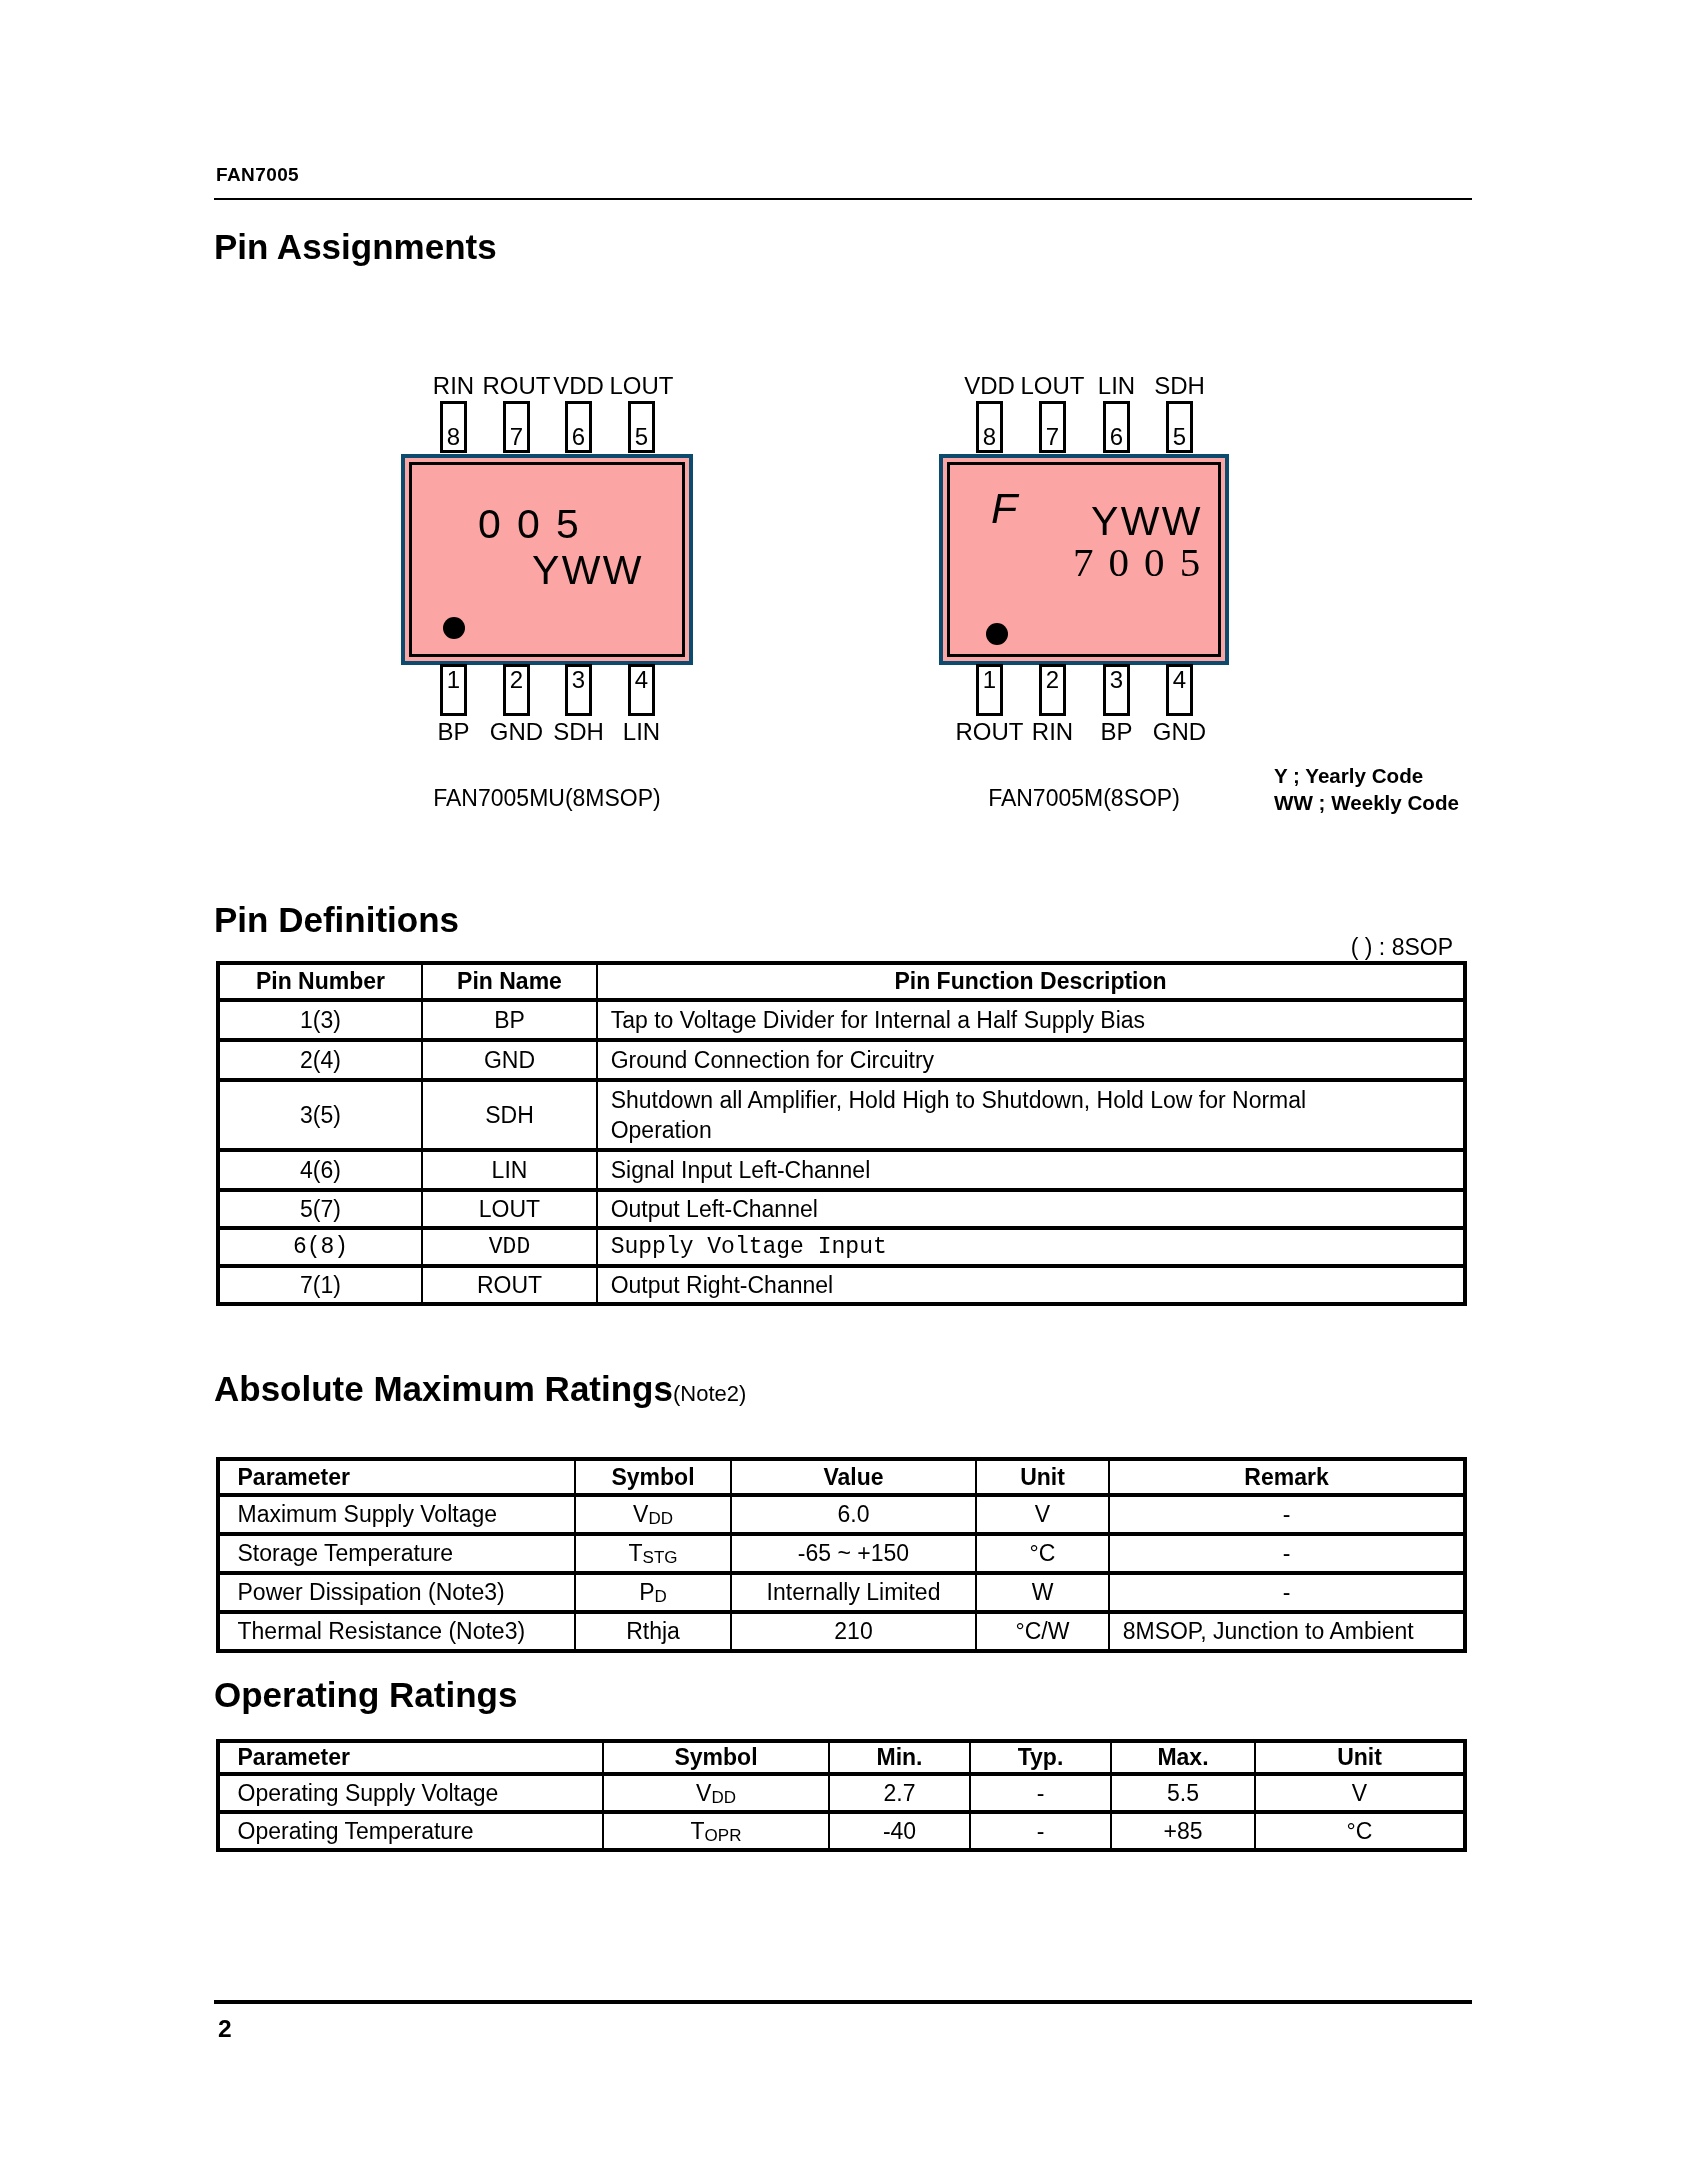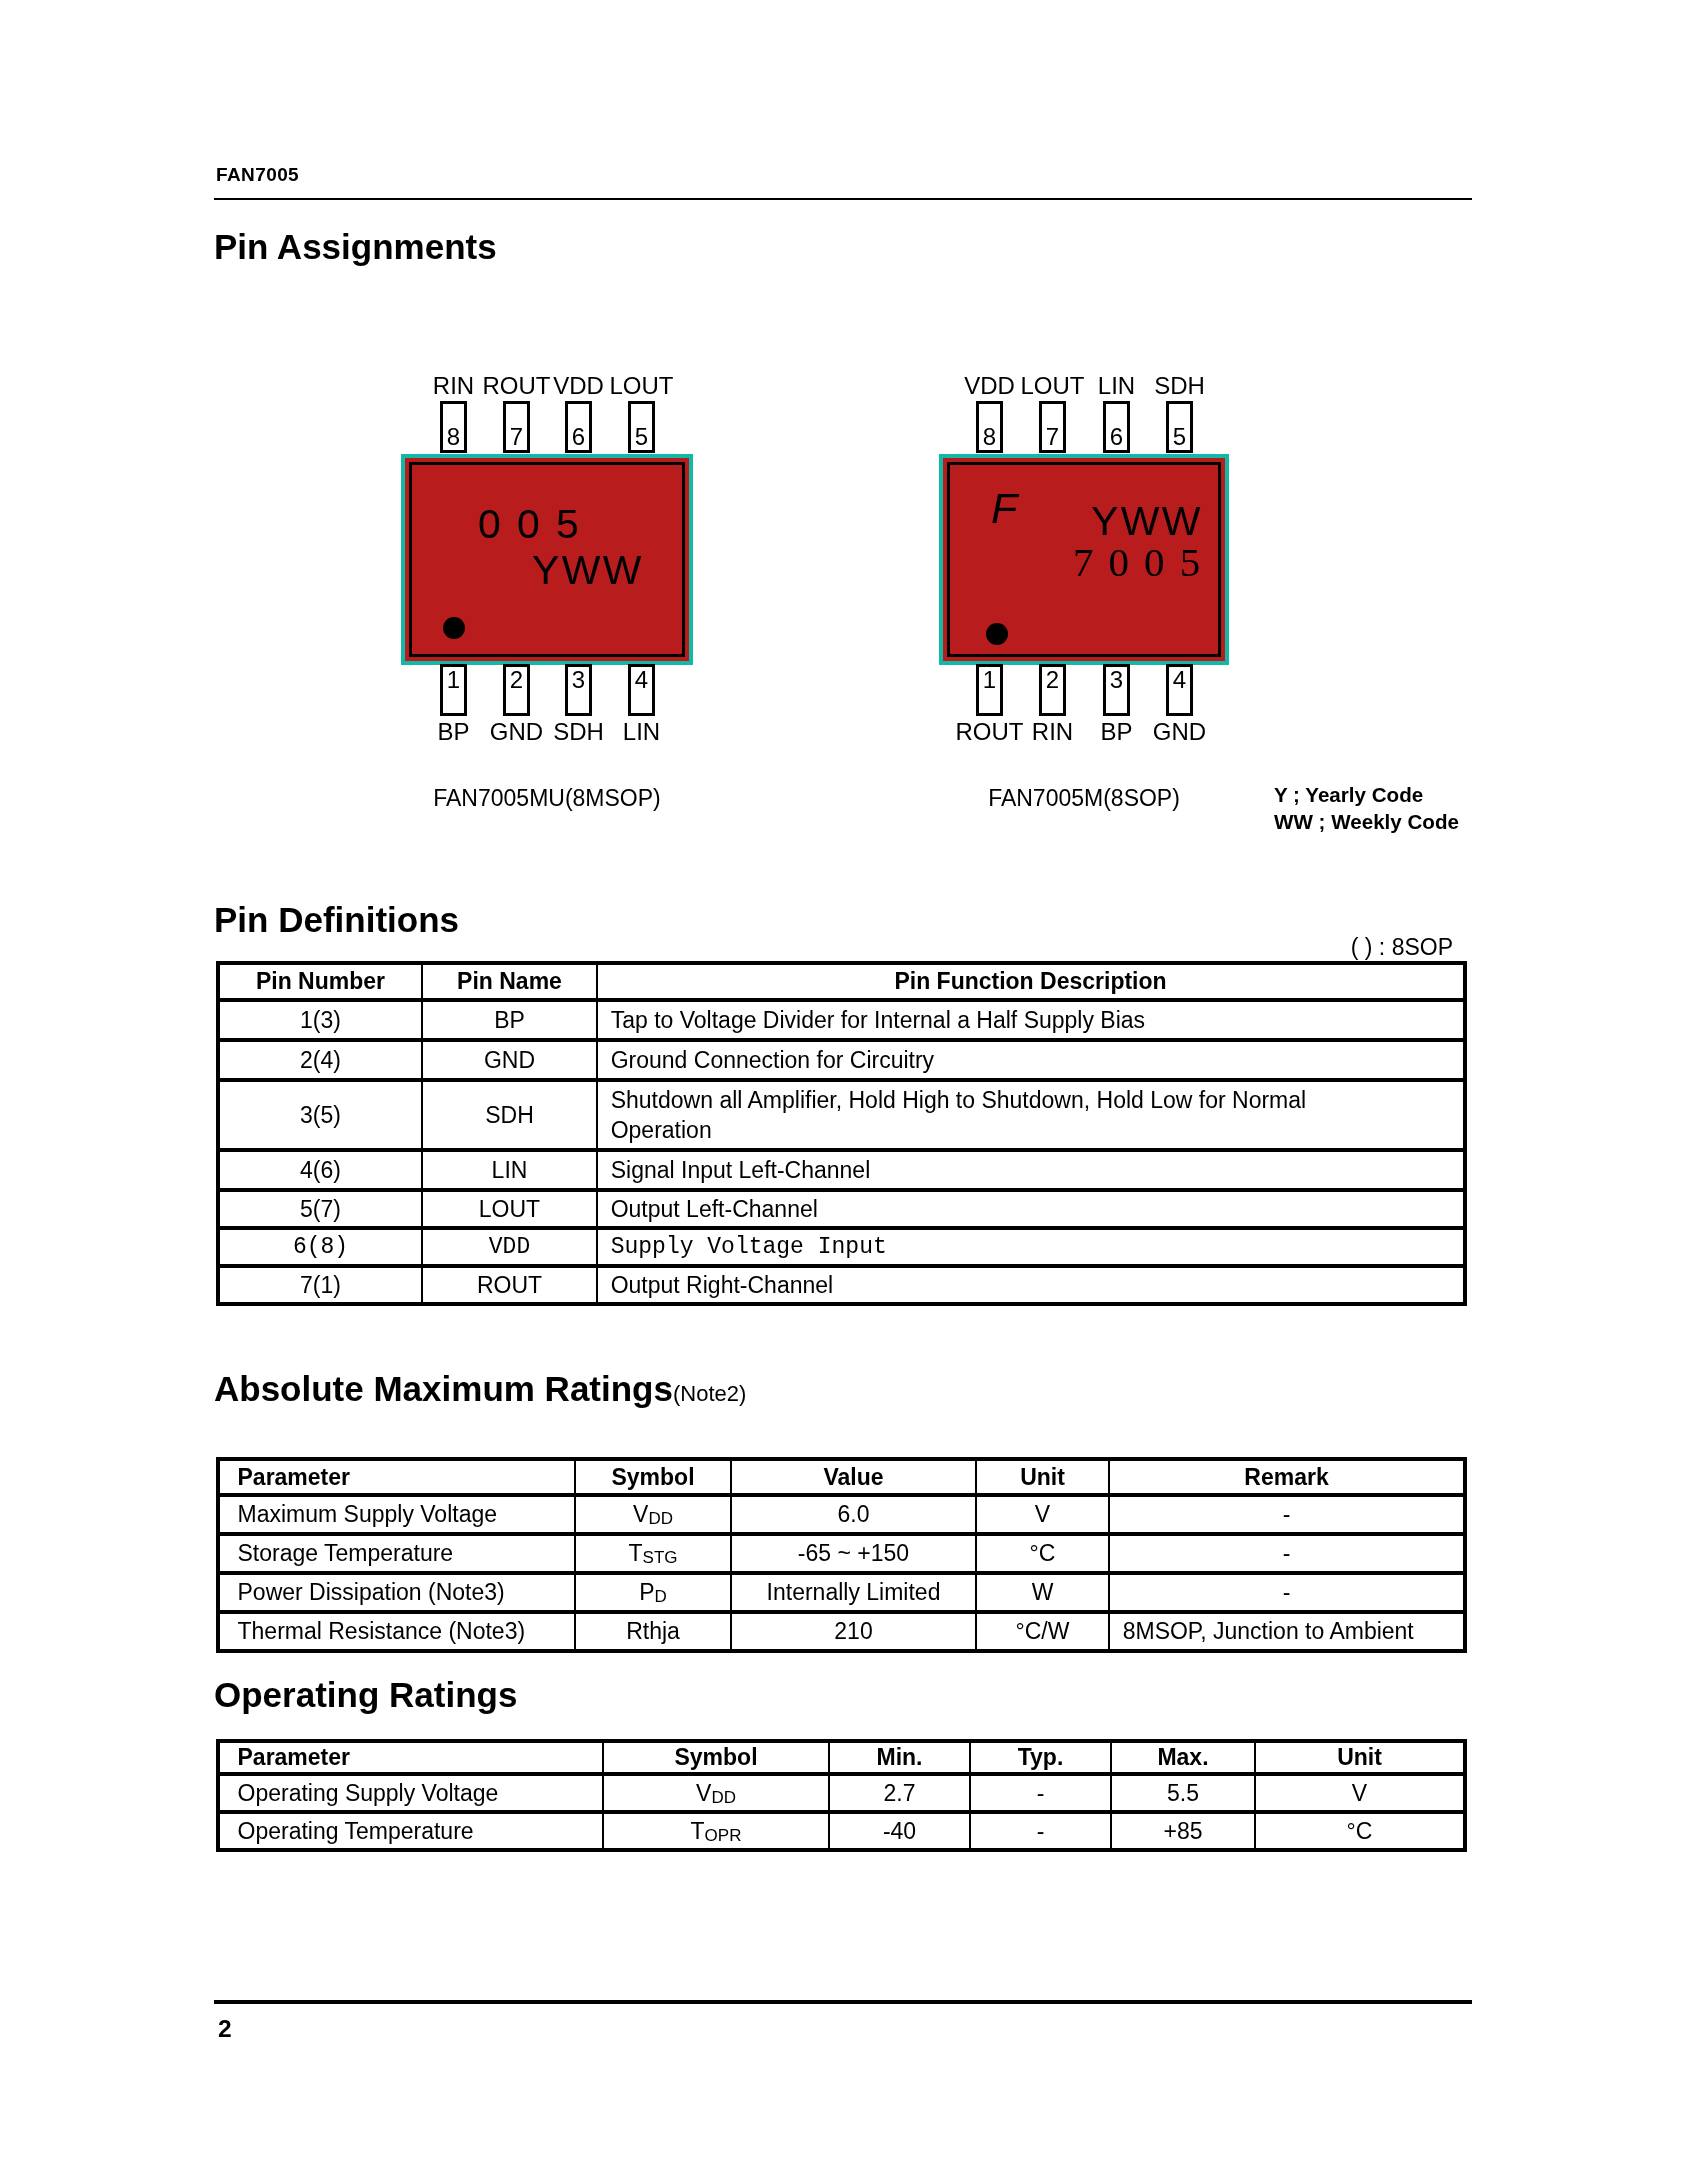--- a/index.html
+++ b/index.html
@@ -19,28 +19,28 @@
   
   .pin-label { width:119px; text-align:center; font-size:24px; line-height:25.4px; white-space:nowrap; }
   .pin-box {
     width:27px; height:52px; border:3.2px solid #000; box-sizing:border-box;
     display:flex; justify-content:center; background:#fff;
   }
   .pin-box.top { align-items:flex-end; }
   .pin-box.bottom { align-items:flex-start; }
   .pin-num { font-size:24px; line-height:24px; padding:0.8px 0; }
   .pkg-body {
-    border:4px solid #14b8a6; box-sizing:border-box; background:#b91c1c;text-align:center;
+    border:4px solid #0c4a6e; box-sizing:border-box; background:#fca5a5;text-align:center;
   }
   .pkg-inner { position:absolute; inset:4px; border:3.2px solid #000; }
   .marking { font-size:41px; line-height:1; letter-spacing:2.4px; white-space:pre; }
   .marking-logo { font-size:43px; line-height:1; font-style:italic; font-weight:500; }
   .pin1-dot { width:22px; height:22px; border-radius:50%; background:#000; }
   .pkg-caption { width:492px; text-align:center; font-size:23px; font-weight:normal; white-space:nowrap; }
-  .code-note { font-size:20.6px; font-weight:bold; line-height:27px; white-space:nowrap;margin-top:19px; }
+  .code-note { font-size:20.6px; font-weight:bold; line-height:27px; white-space:nowrap; }
 
   
   table { border-collapse:collapse; table-layout:fixed; background:#fff; }
   th, td { border:2.4px solid #000; border-top-width:4px; border-bottom-width:4px;
            font-size:23px; vertical-align:middle; overflow:hidden; }
   table { border:4px solid #000; }
   th { font-weight:bold; text-align:center; }
   td { text-align:center; }
   th.l, td.l { text-align:left; padding-left:12.7px; }
   th.p, td.p { text-align:left; padding-left:17.5px; }

